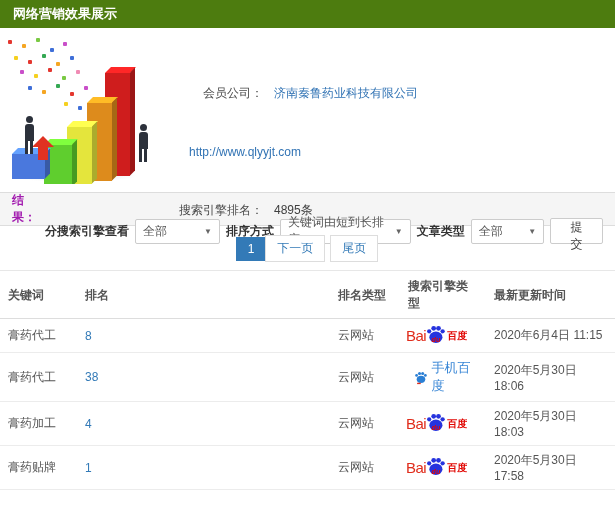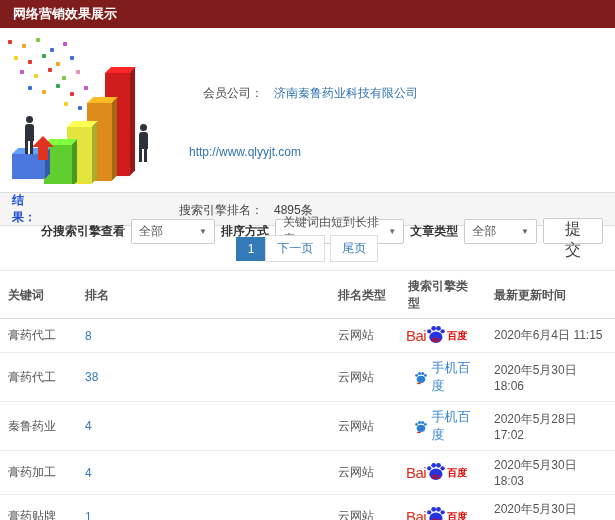--- a/index.html
+++ b/index.html
@@ -1,20 +1,20 @@
 <!DOCTYPE html>
 <html><head>
 <meta charset="utf-8">
 <style>
   * { margin:0; padding:0; box-sizing:border-box; }
   html,body { width:615px; height:520px; overflow:hidden; background:#fff;
     font-family:"Liberation Sans","DejaVu Sans",sans-serif; font-size:12px; color:#555; }
 
   
-  .titlebar { height:28px; background:#7f1d1d; color:#fff; font-size:13px; font-weight:bold;
+  .titlebar { height:28px; background:#4d7c0f; color:#fff; font-size:13px; font-weight:bold;
     line-height:28px; padding-left:13px; }
 
   
   .top-section { display:flex; height:157px; padding-top:4px; }
   .art { position:relative; width:178px; height:152px; flex:none; overflow:hidden; }
   .art .floor { position:absolute; left:8px; top:138px; width:130px; height:12px;
     background:radial-gradient(ellipse at center,#e3e3e3 0%,#fff 70%); border-radius:50%; }
   .bar { position:absolute; }
   .bar:before { content:""; position:absolute; left:3px; top:-6px; width:100%; height:6px;
     transform:skewX(-45deg); background:rgba(255,255,255,.45); background-color:inherit; filter:brightness(1.35); }
@@ -47,29 +47,29 @@
   .info { flex:1; padding-top:10px; }
   .info-row { display:flex; align-items:center; margin-bottom:13px;margin-top:43px; }
   .info-label { width:85px; text-align:right; color:#4a4a4a; flex:none; }
   .info-value { margin-left:11px; color:#444; }
   .info-value.link { color:#3173b4; cursor:pointer; }
   .info-value.hot { color:#404040; }
 
   
   .results-bar { margin-top:7px; height:34px; background:#f5f5f5; border-top:1px solid #ddd;
     border-bottom:1px solid #ddd; display:flex; align-items:center; padding:0 12px; }
-  .results-label { font-weight:bold; color:#1d4ed8; }
+  .results-label { font-weight:bold; color:#a21caf; }
   .filters { margin-left:auto; display:flex; align-items:center; gap:6px;margin-top:44px; }
   .filter-label { font-weight:bold; color:#333; white-space:nowrap; }
   .select { background:#fff; border:1px solid #ccc; border-radius:2px; height:25px;
     display:flex; align-items:center; padding:0 7px; cursor:pointer; color:#555; }
   .select .caret { margin-left:auto; font-size:8px; color:#666; padding-left:8px; }
   .sel-engine { width:88px; } .sel-sort { width:136px; } .sel-article { width:76px; }
   .btn-submit { background:#fff; border:1px solid #ccc; border-radius:2px; height:26px;
-    padding:0 14px; color:#444; cursor:pointer; font-size:16px; }
+    padding:0 14px; color:#444; cursor:pointer; font-size:12px; }
 
   
   .pagination { display:flex; justify-content:center; align-items:center; padding:9px 0 8px; }
   .page-item { border:1px solid #ddd; background:#fff; color:#337ab7; padding:4px 11px;
     cursor:pointer; margin-left:-1px; }
   .page-item.active { background:#337ab7; border-color:#337ab7; color:#fff; }
   .page-item.gap { margin-left:5px; }
 
   
   table { width:100%; border-collapse:collapse; table-layout:fixed; }
@@ -209,39 +209,20 @@
                 <circle cx="22" cy="9" r="2.7"></circle>
                 <ellipse cx="13.5" cy="16.5" rx="8.3" ry="7"></ellipse>
               </g>
               <path d="M6 24.5 L13 24.5" stroke="#e02c1b" stroke-width="2.6" fill="none"></path>
             </svg>
             <span class="mb-text">手机百度</span>
           </span></td>
         <td>2020年5月30日 18:06</td>
       </tr>
       <tr>
-        <td>秦鲁药业</td>
-        <td class="rank"><a>4</a></td>
-        <td>云网站</td>
-        <td class="engine"><span class="mb-logo">
-            <svg width="15" height="15" viewBox="0 0 26 26">
-              <g fill="#2b7fd4">
-                <circle cx="5" cy="9" r="2.7"></circle>
-                <circle cx="10.7" cy="5.2" r="3"></circle>
-                <circle cx="16.8" cy="5.2" r="3"></circle>
-                <circle cx="22" cy="9" r="2.7"></circle>
-                <ellipse cx="13.5" cy="16.5" rx="8.3" ry="7"></ellipse>
-              </g>
-              <path d="M6 24.5 L13 24.5" stroke="#e02c1b" stroke-width="2.6" fill="none"></path>
-            </svg>
-            <span class="mb-text">手机百度</span>
-          </span></td>
-        <td>2020年5月28日 17:02</td>
-      </tr>
-      <tr>
         <td>膏药加工</td>
         <td class="rank"><a>4</a></td>
         <td>云网站</td>
         <td class="engine"><span class="bd-logo">
             <span class="bd-bai">Bai</span>
             <svg width="21" height="19" viewBox="0 0 26 24" style="margin:0 0 2px -1px">
               <g fill="#2633de">
                 <circle cx="5" cy="8" r="2.7"></circle>
                 <circle cx="10.7" cy="4.2" r="3"></circle>
                 <circle cx="16.8" cy="4.2" r="3"></circle>

